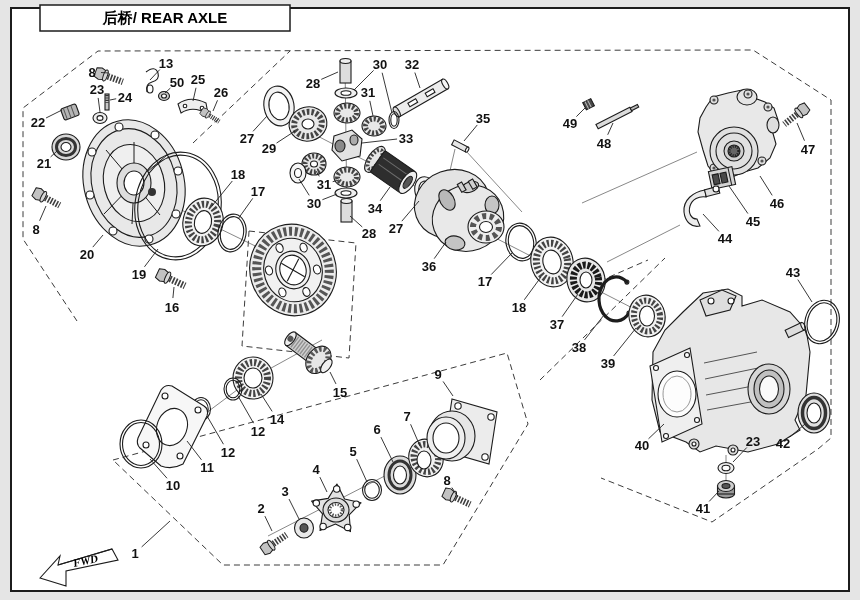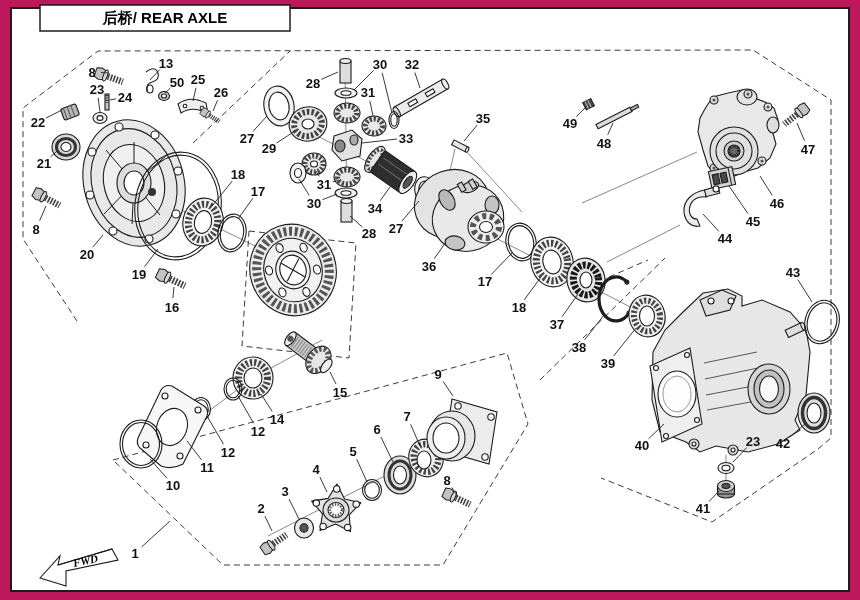--- a/index.html
+++ b/index.html
@@ -1,16 +1,16 @@
 <!DOCTYPE html>
 <html><head>
 <meta charset="utf-8">
 <style>
   html,body{margin:0;padding:0;background:#fff;}
-  #page{position:relative;width:860px;height:600px;background:#be185d;overflow:hidden;
+  #page{position:relative;width:860px;height:600px;background:#e5e5e5;overflow:hidden;
         font-family:"Liberation Sans",sans-serif;}
   svg{position:absolute;left:0;top:0;}
   .callout{font:bold 13px "Liberation Sans",sans-serif;fill:#111;text-anchor:middle;}
   .leader{stroke:#222;stroke-width:0.9;fill:none;}
   .dash{stroke:#3c3c3c;stroke-width:1;fill:none;stroke-dasharray:6 4;}
   .axis{stroke:#555;stroke-width:0.7;fill:none;}
   .ln{stroke:#1c1c1c;stroke-width:1.1;fill:none;}
   .part{stroke:#1c1c1c;stroke-width:1.1;}
   .title-text{font:bold 15px "Liberation Sans",sans-serif;fill:#000;text-anchor:middle;}
   .fwd-text{font:italic bold 11px "Liberation Serif",serif;fill:#000;}

